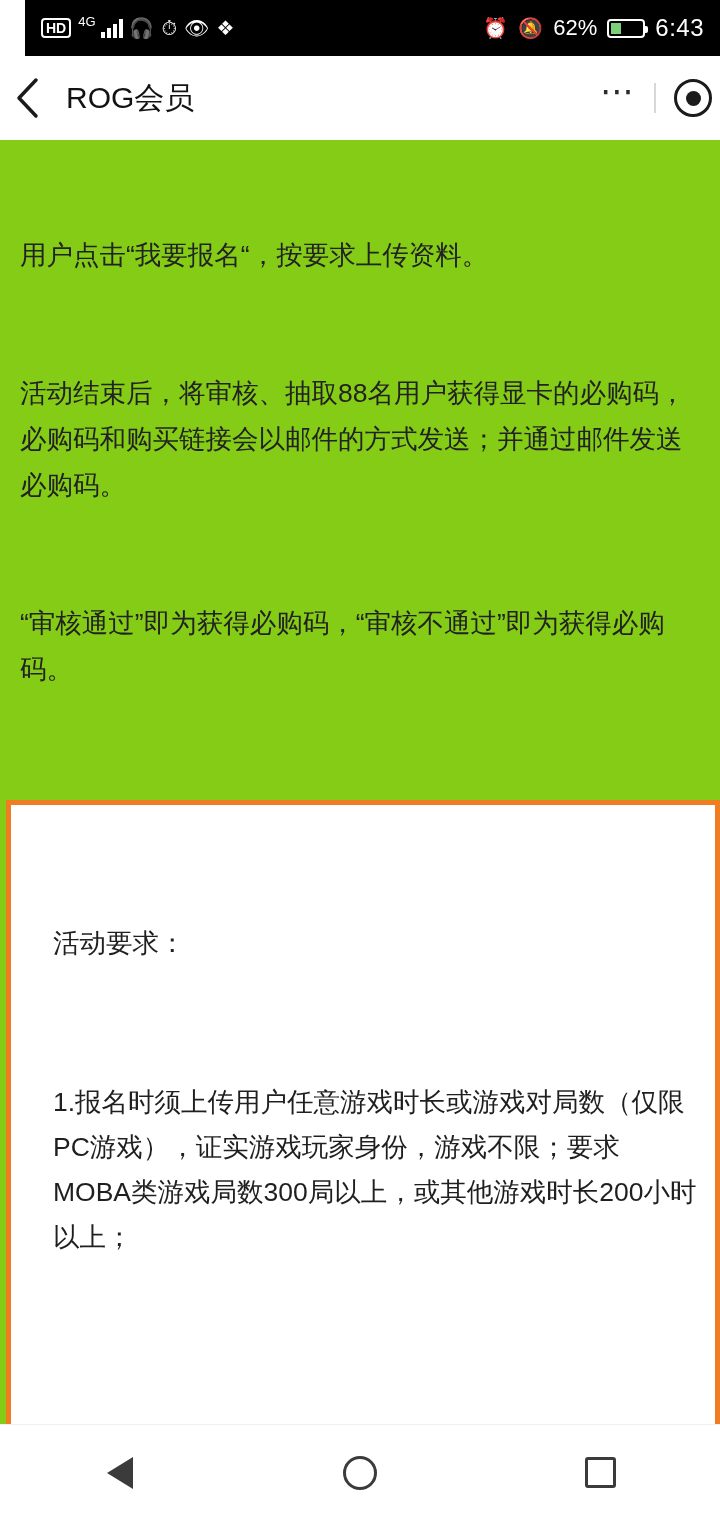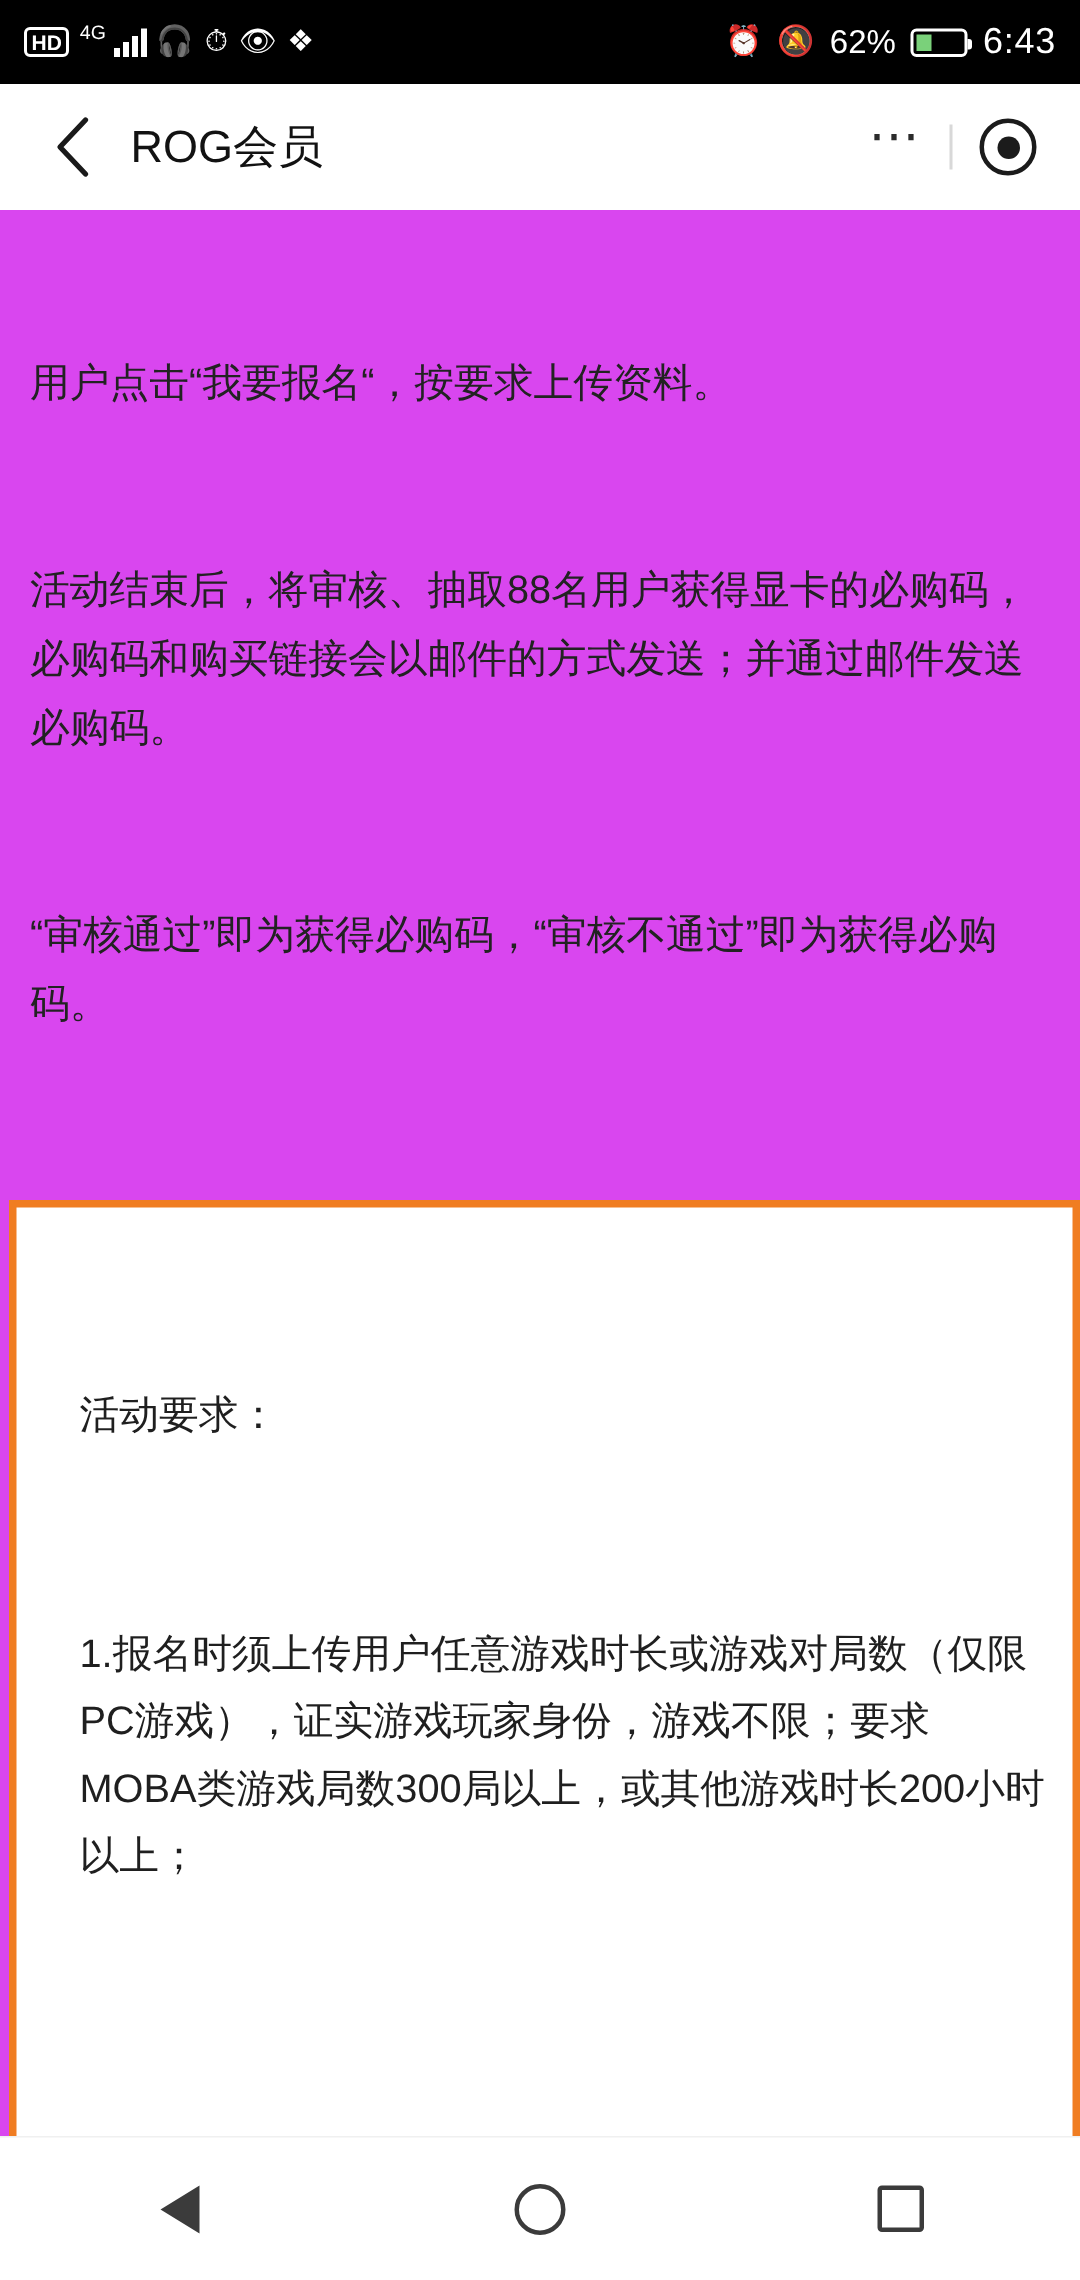--- a/index.html
+++ b/index.html
@@ -22,20 +22,21 @@
   
   .statusbar {
     height: 56px;
     background: #000000;
     color: #ffffff;
     display: flex;
     align-items: center;
     padding: 0 16px;
     font-size: 22px;
     flex: 0 0 auto;
+    margin-left: 25px;
   }
   .sb-left { display: flex; align-items: center; gap: 7px; }
   .sb-right { margin-left: auto; display: flex; align-items: center; gap: 10px; }
   .hd-badge {
     border: 2px solid #ffffff;
     border-radius: 4px;
     font-size: 14px;
     font-weight: bold;
     padding: 1px 3px;
     line-height: 1;
@@ -76,21 +77,21 @@
     display: block;
   }
   .clock { font-size: 24px; letter-spacing: .5px; }
   .pct { font-size: 22px; }
 
   
   .titlebar {
     height: 84px;
     display: flex;
     align-items: center;
-    padding: 0 29px;
+    padding: 0 8px;
     background: #ffffff;
     flex: 0 0 auto;
     text-align: center;
   }
   .back-icon {
     width: 40px; height: 40px;
     display: flex; align-items: center; justify-content: center;
     color: #1a1a1a;
   }
   .title-text {
@@ -122,21 +123,21 @@
     border: 3px solid #1b1b1b;
     border-radius: 50%;
     display: flex; align-items: center; justify-content: center;
   }
   .target i { width: 15px; height: 15px; border-radius: 50%; background: #1b1b1b; display: block; }
 
   
   .content {
     flex: 1 1 auto;
     overflow: hidden;
-    background: #d946ef;
+    background: #84cc16;
   }
   .para {
     font-size: 26.5px;
     line-height: 46px;
     color: #222222;
     padding: 0 20px;
     white-space: pre-wrap;
   }
   .para p { margin: 0; }
 

